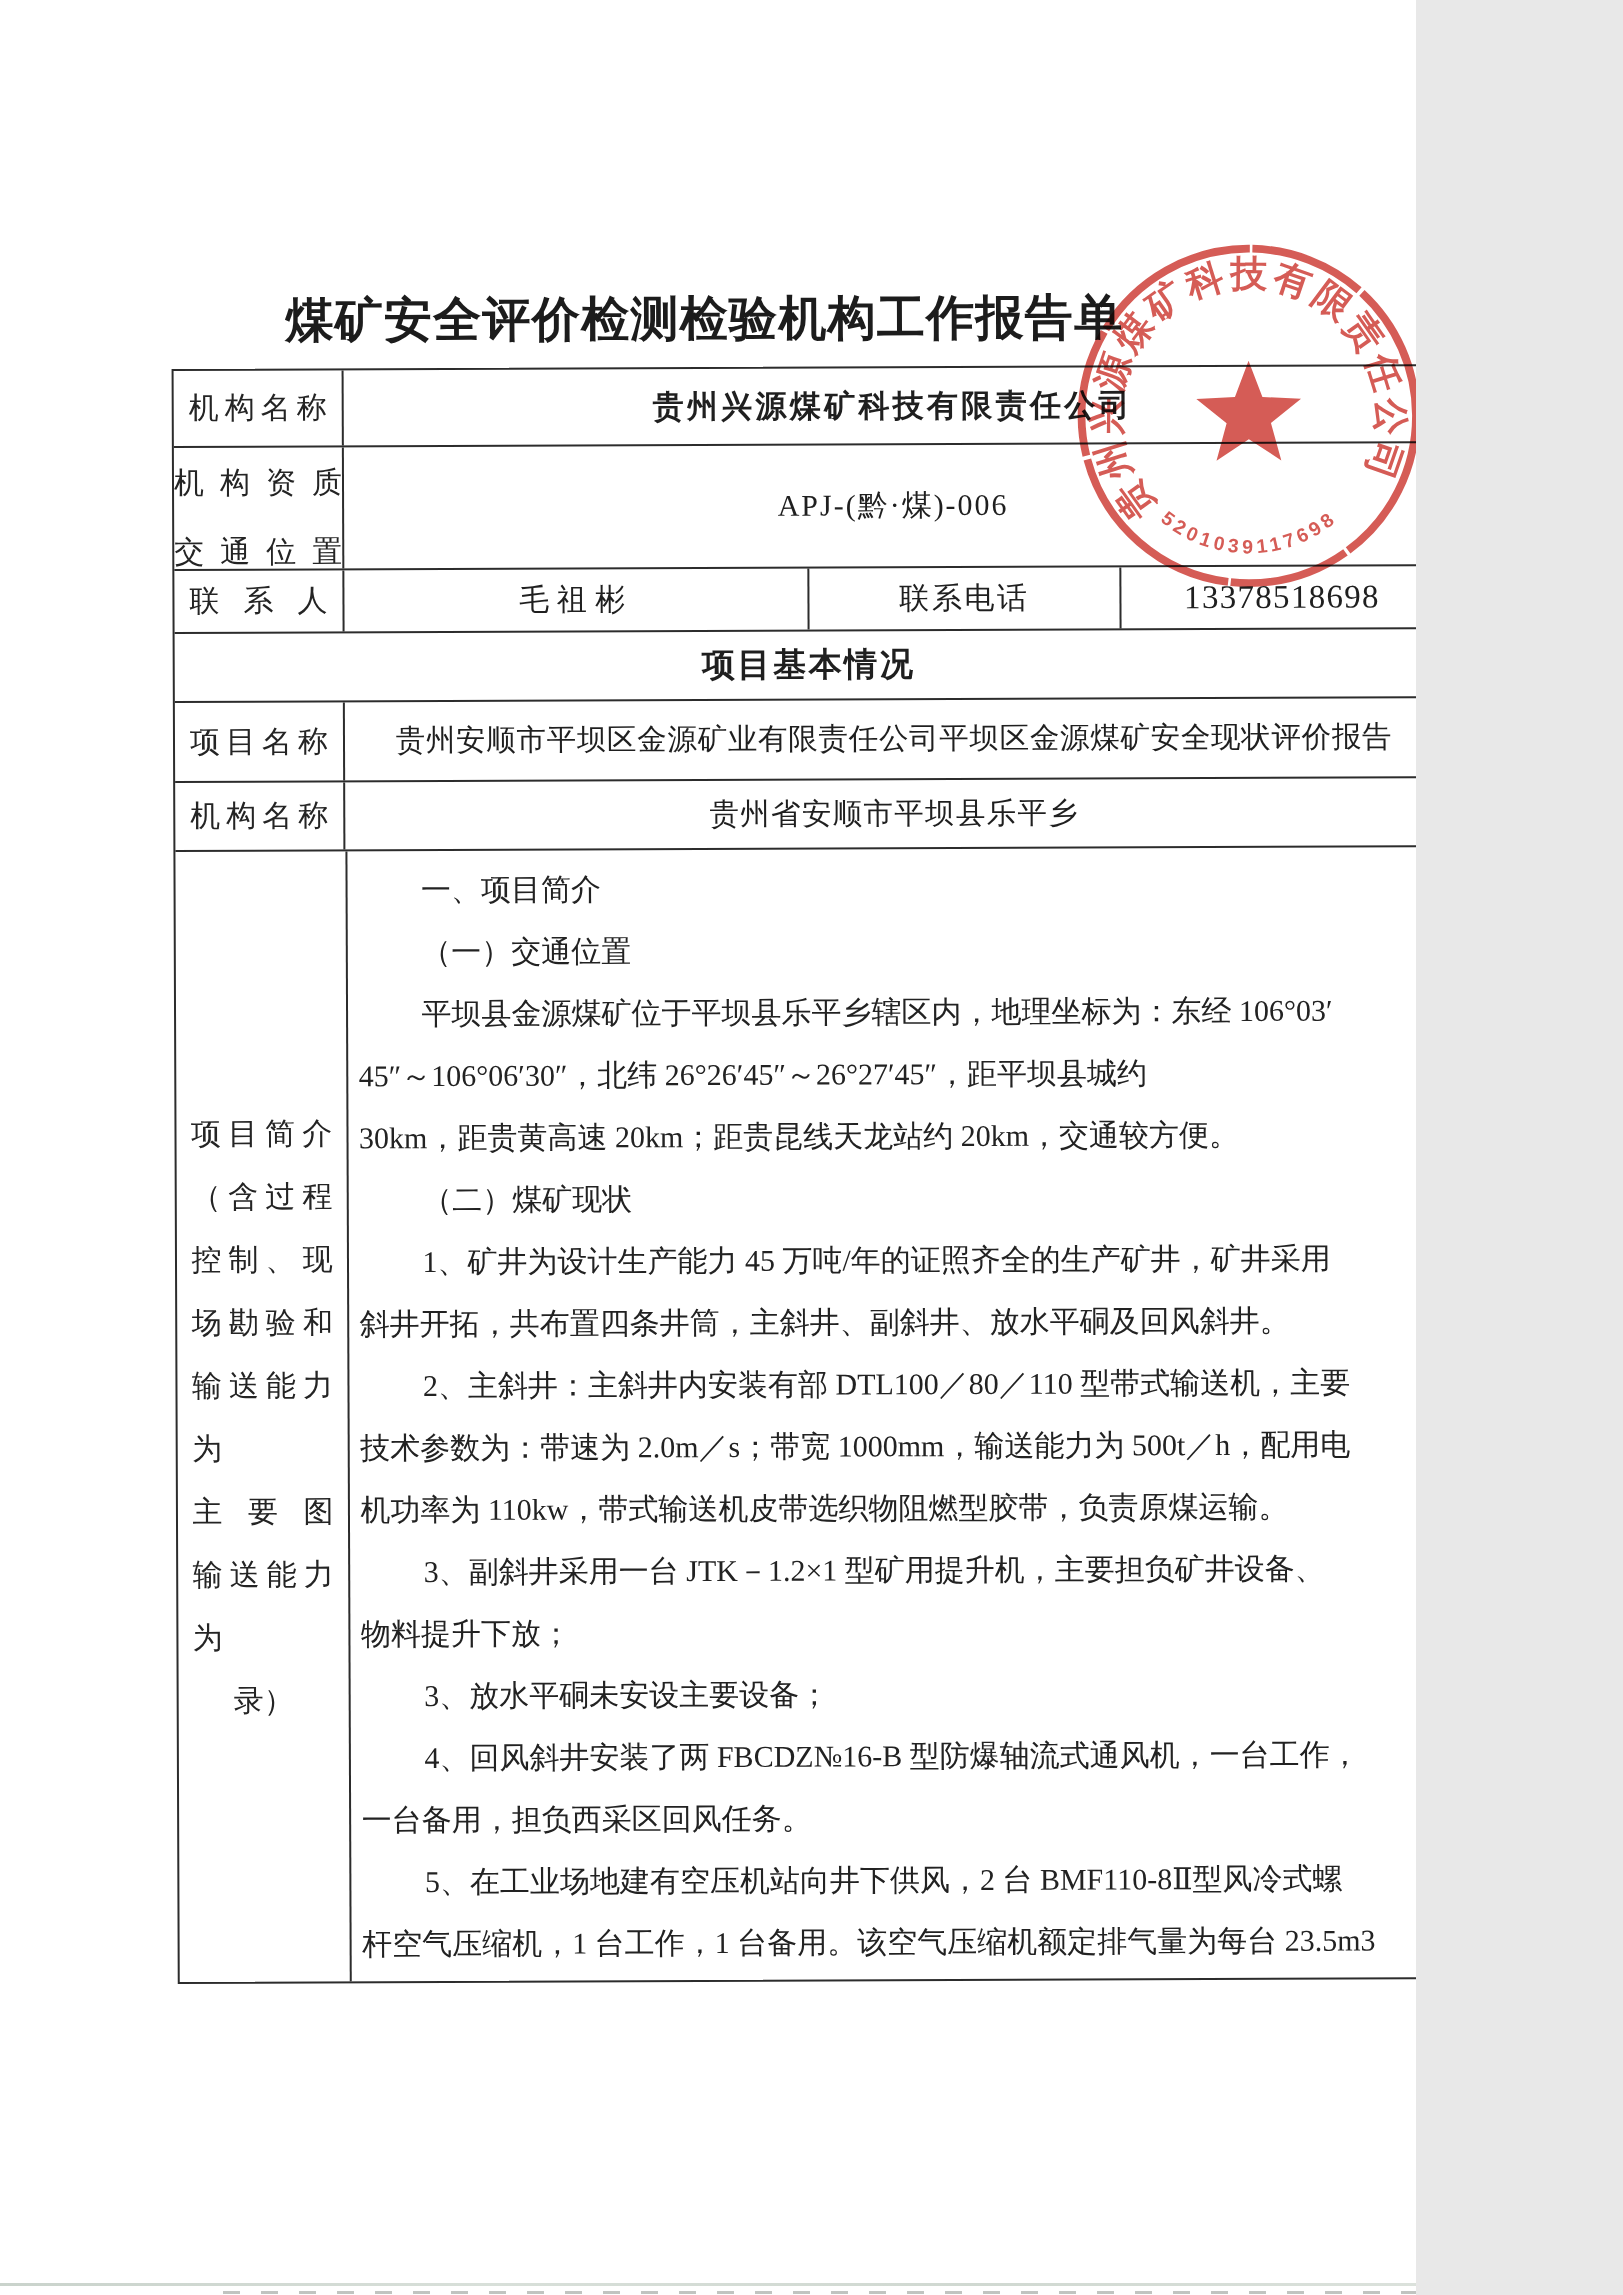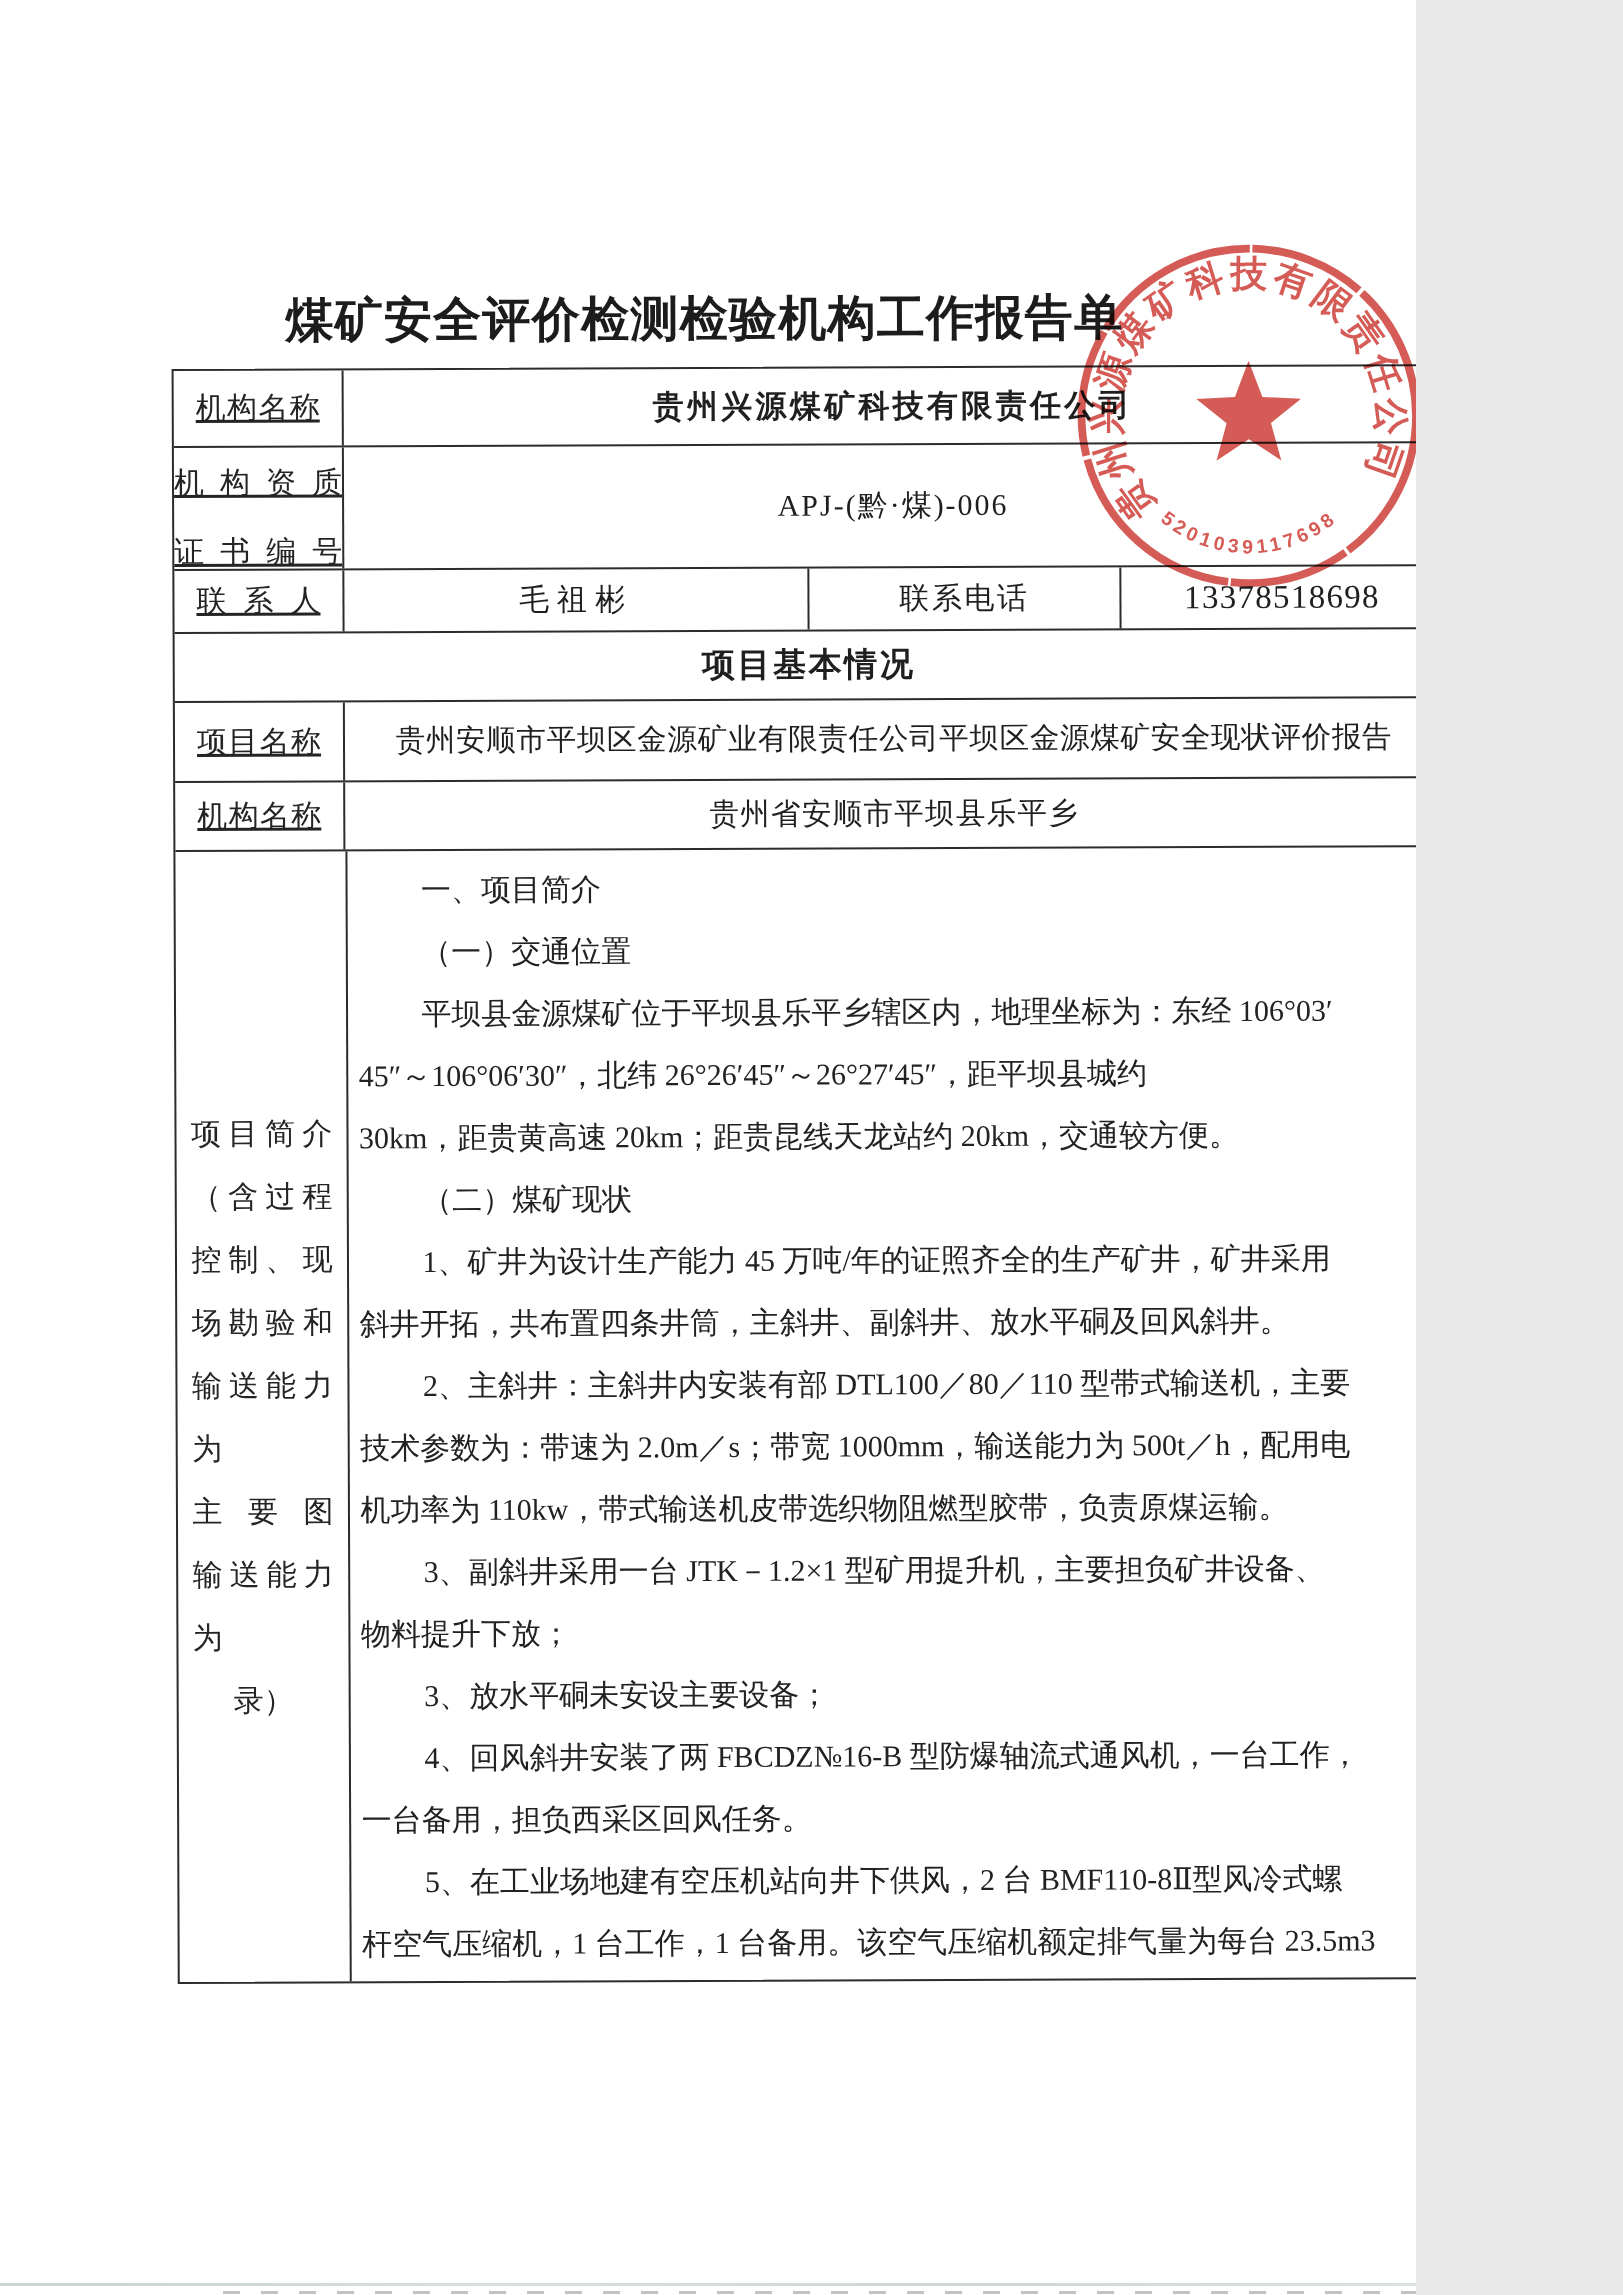--- a/index.html
+++ b/index.html
@@ -25,21 +25,21 @@
     display:flex; flex-direction:column; background:transparent;
   }
   .row{display:flex; box-sizing:border-box; border-bottom:2.6px solid #2c2c2c;}
   .row:last-child{border-bottom:none;}
   .cell{box-sizing:border-box; border-right:2px solid #2c2c2c; display:flex; align-items:center; justify-content:center;}
   .cell:last-child{border-right:none;}
   .r1{height:77px;} .r2{height:123px;} .r3{height:63px;} .r4{height:69px;}
   .r5{height:80px;} .r6{height:69px;} .r7{flex:1;}
 
   .label-col{width:170px; flex:0 0 170px; font-size:30px; color:#242424;}
-  .just{display:block; text-align:justify; text-align-last:justify; padding:0 22px; width:100%;text-decoration:underline;}
+  .just{display:block; text-align:justify; text-align-last:justify; padding:0 15px; width:100%;}
   .label-2line{flex-direction:column; justify-content:space-between; line-height:69px;}
   .value{flex:1; font-size:30px;}
   .value-bold{font-weight:700; font-size:31px; letter-spacing:3.3px;}
   .cert-val{letter-spacing:2px;}
   .c2{flex:0 0 465px; font-size:30px; letter-spacing:7.9px;}
   .c3{flex:0 0 312px; font-size:30px; letter-spacing:2.6px;}
   .c4{flex:1; font-size:33px; letter-spacing:1.3px;}
   .section-cell{flex:1; font-weight:700; font-size:33px; letter-spacing:2.6px;}
   .pname{font-size:29.5px; letter-spacing:0.7px;}
   .paddr{font-size:29.5px; letter-spacing:1.3px;}
@@ -90,21 +90,21 @@
       <div class="row r1">
         <div class="cell label-col">
           <span class="just">机构名称</span>
         </div>
         <div class="cell value value-bold">贵州兴源煤矿科技有限责任公司</div>
       </div>
 
       <div class="row r2">
         <div class="cell label-col label-2line">
           <span class="just">机构资质</span>
-          <span class="just">证书编号</span>
+          <span class="just">交通位置</span>
         </div>
         <div class="cell value cert-val">APJ-(黔·煤)-006</div>
       </div>
 
       <div class="row r3">
         <div class="cell label-col">
           <span class="just">联系人</span>
         </div>
         <div class="cell c2">毛祖彬</div>
         <div class="cell c3">联系电话</div>

